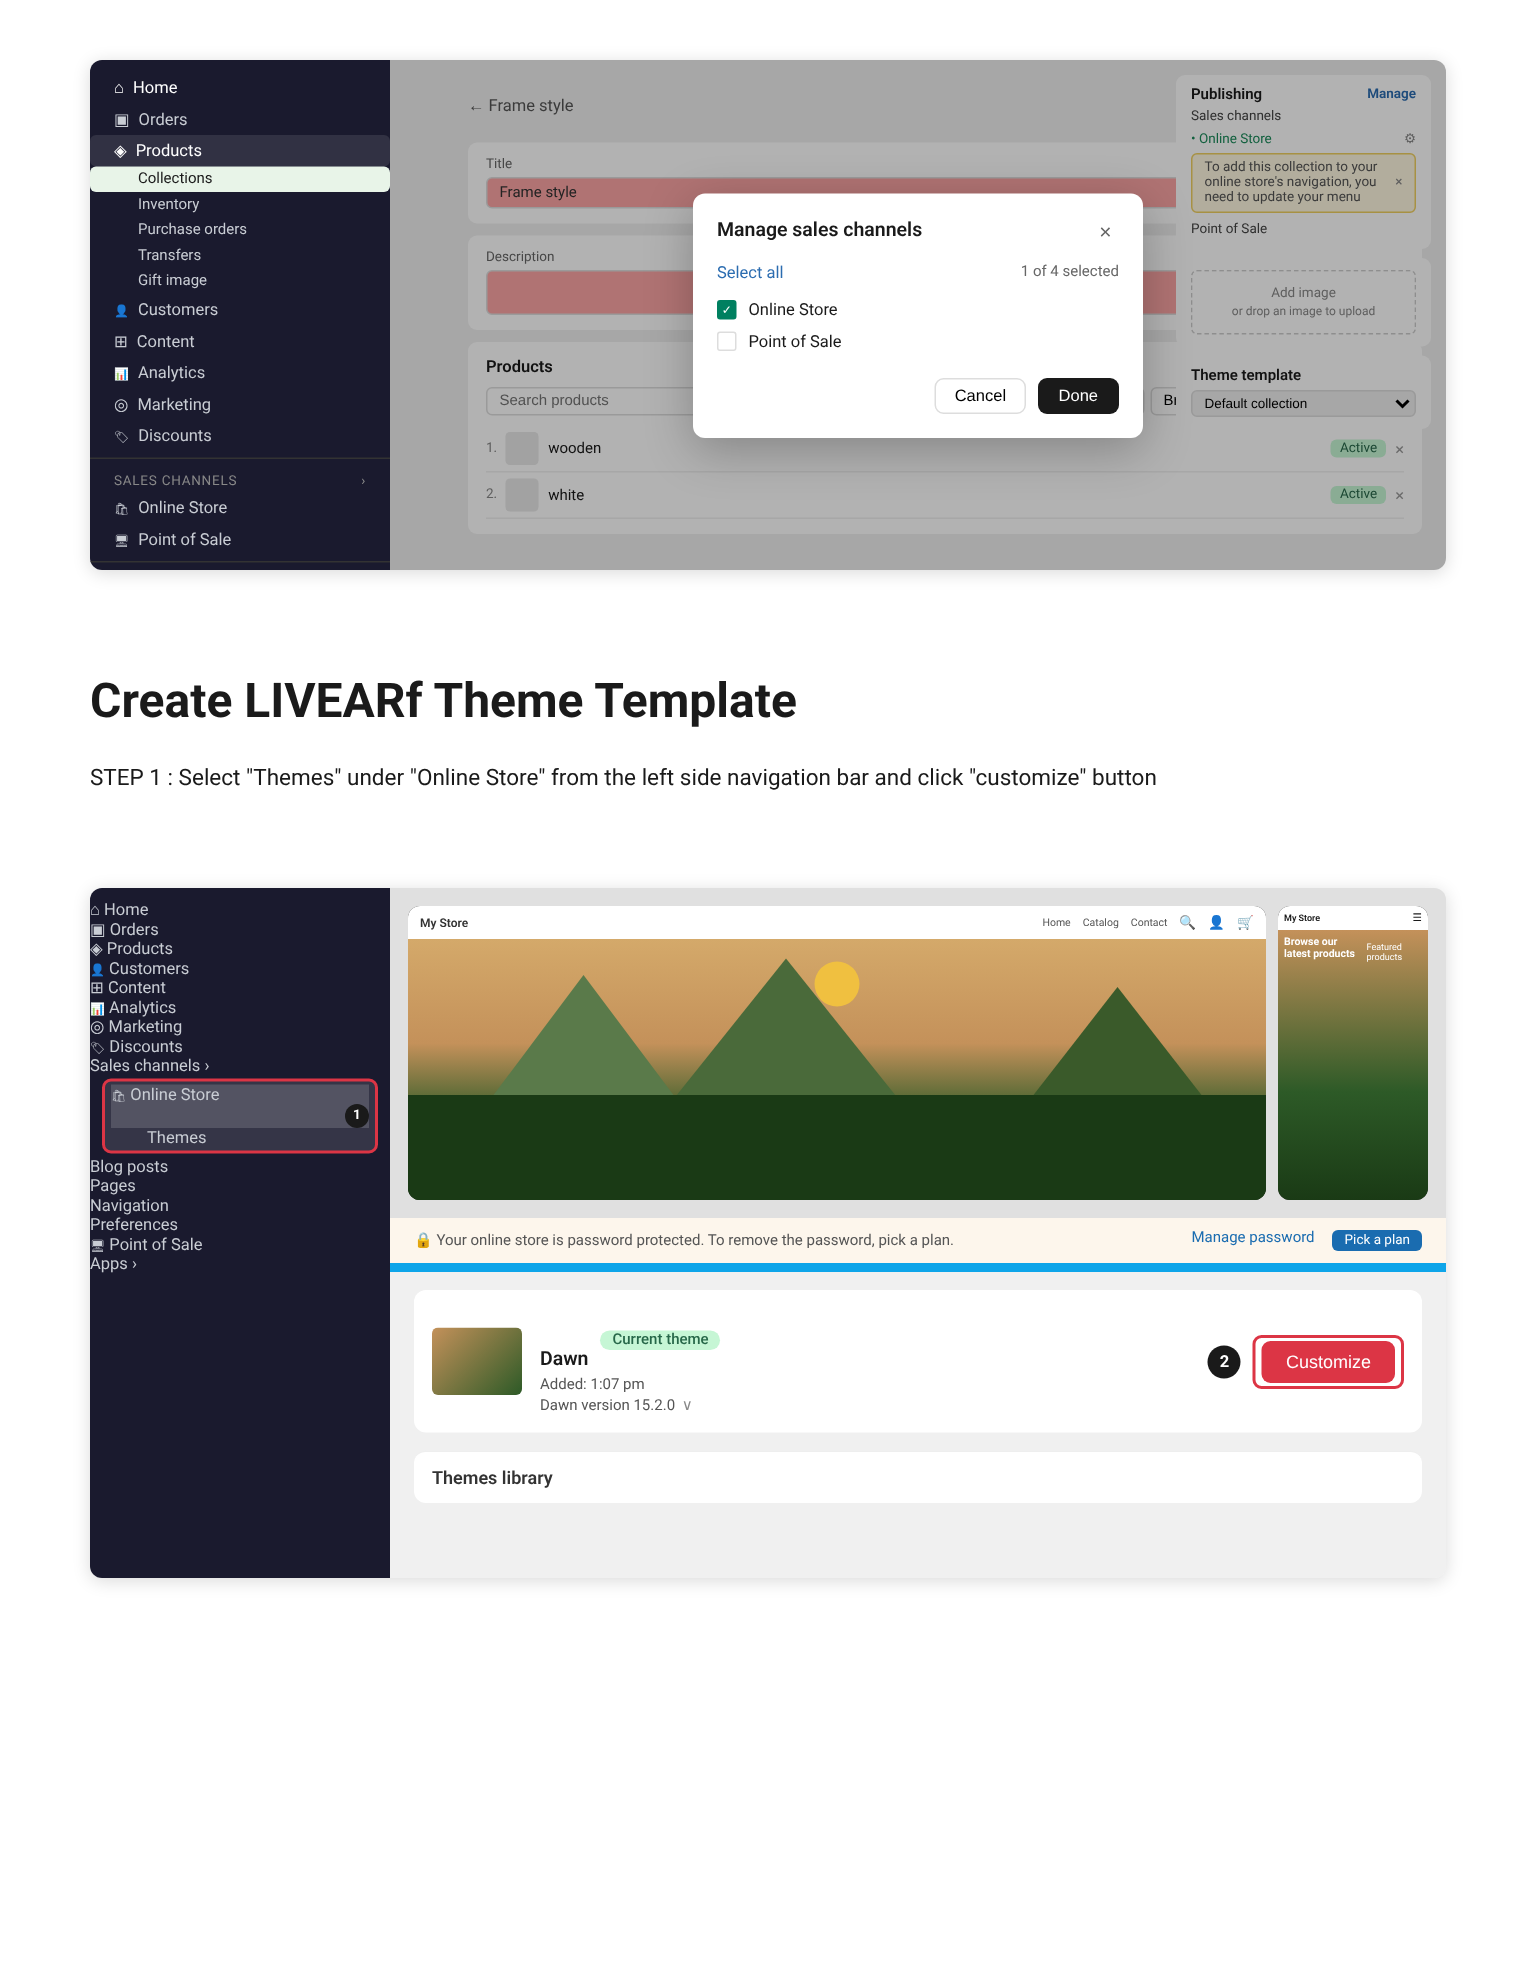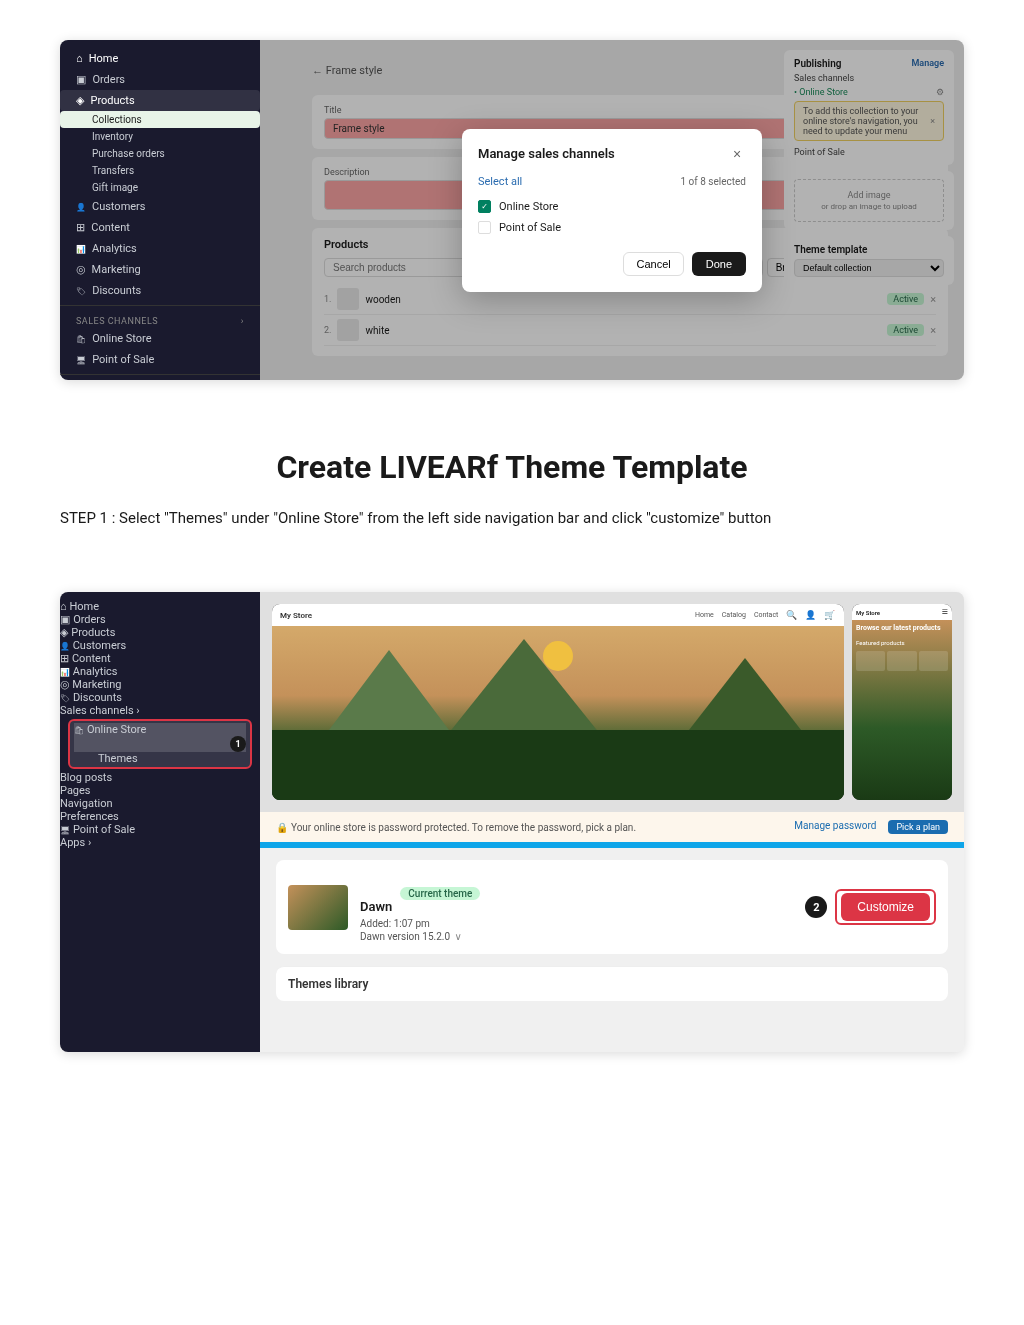--- a/index.html
+++ b/index.html
@@ -286,21 +286,20 @@
       padding: 1px 6px; font-size: 9px;
     }
     .product-remove { color: #999; font-size: 11px; cursor: pointer; }
 
     
     .article-title {
       font-size: 32px;
       font-weight: 700;
       color: #1a1a1a;
       margin-bottom: 20px;
-      text-align: center;
     }
 
     .article-step {
       font-size: 15px;
       color: #1a1a1a;
       line-height: 1.6;
       margin-bottom: 32px;
     }
 
     
@@ -446,21 +445,21 @@
       padding: 0 4px;
       gap: 2px;
       font-size: 6px;
     }
 
     .preview-mobile-body {
       flex: 1;
       background: linear-gradient(180deg, #c4915a 0%, #2d5a27 60%, #1a3a15 100%);
       padding: 4px;
       display: flex;
-      flex-direction: column;
+      flex-direction: row;
       gap: 3px;
     }
 
     .mobile-browse-label {
       font-size: 7px;
       font-weight: 700;
       color: #fff;
       line-height: 1.2;
     }
 
@@ -775,21 +774,21 @@
         <div class="admin-main-overlay"></div>
 
         <div class="modal-overlay">
           <div class="modal-box">
             <div class="modal-header">
               <span class="modal-title">Manage sales channels</span>
               <button class="modal-close">×</button>
             </div>
             <div class="modal-select-row">
               <span class="modal-select-all">Select all</span>
-              <span class="modal-count">1 of 8 selected</span>
+              <span class="modal-count">1 of 4 selected</span>
             </div>
             <div class="modal-option">
               <div class="modal-checkbox checked"></div>
               <span>Online Store</span>
             </div>
             <div class="modal-option">
               <div class="modal-checkbox"></div>
               <span>Point of Sale</span>
             </div>
             <div class="modal-footer">

